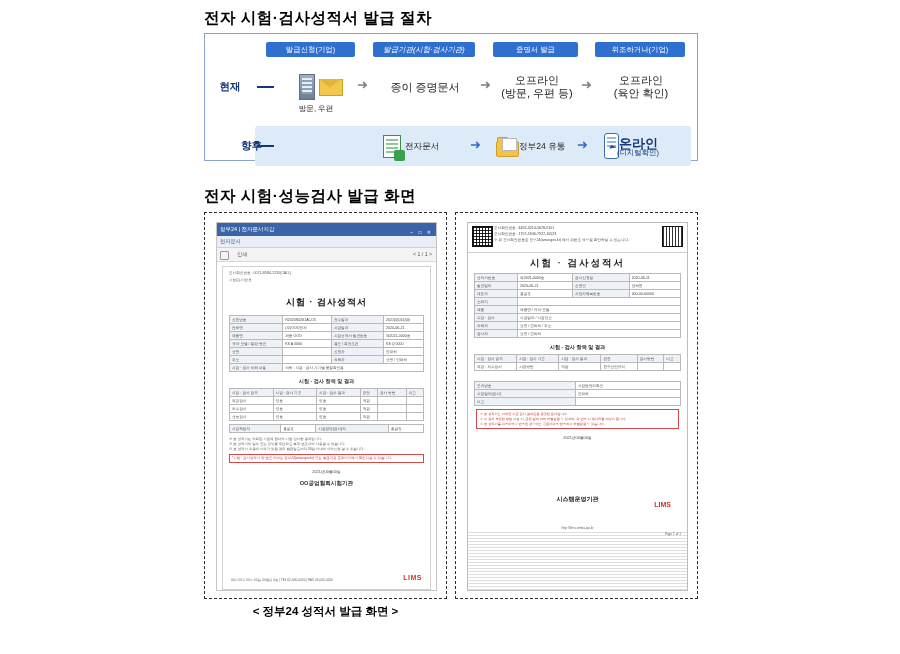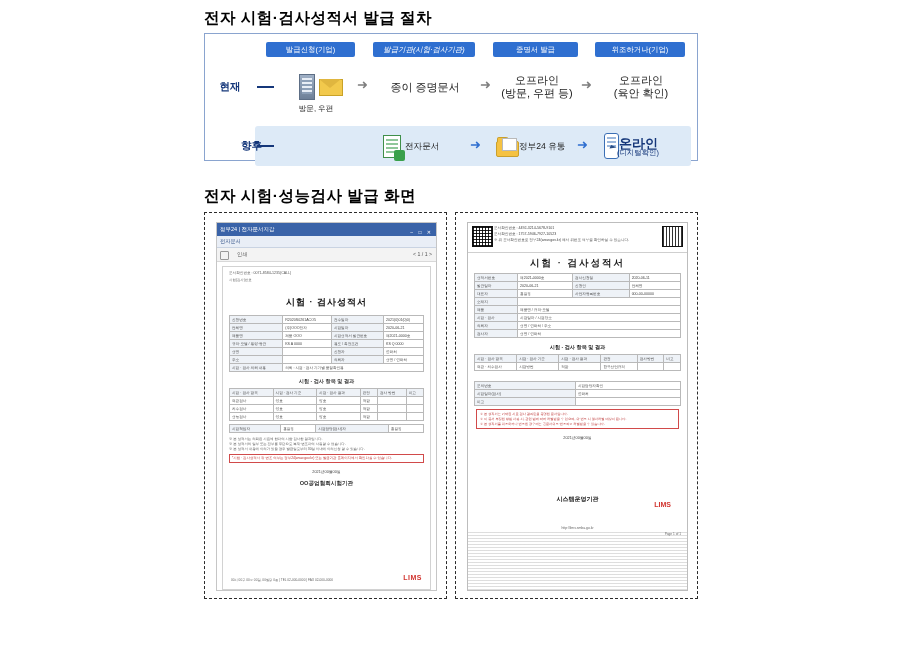--- a/index.html
+++ b/index.html
@@ -653,20 +653,21 @@
           <div class="note-hl" style="margin-top:2px;">*시험 · 검사성적서 위·변조 여부는 정부24(www.gov.kr) 또는 발급기관 홈페이지에서 확인하실 수 있습니다.</div>
         </div>
 
         <div class="date-line">2021년00월00일</div>
         <div class="sign-line">OO공업협회시험기관</div>
         <div class="lims">LIMS</div>
         <div class="footer-tiny">00시 00구 00로 00길, 00빌딩 0층 | TEL 02-000-0000 | FAX 02-000-0000</div>
       </div>
     </div>
   </div>
+  <div class="screen-caption" id="cap-left">&lt; 정부24 성적서 발급 화면 &gt;</div>
 
   <div class="screen-frame" id="frame-right">
     <div id="printed">
       <div class="stamp-head">
         <span class="qr"></span>
         <span class="qr-right"></span>
         <div>문서확인번호 : 4492-3214-5678-9101</div>
         <div>문서확인번호 : 1757-5946-7927-10523</div>
         <div>※ 위 문서확인번호로 정부24(www.gov.kr) 에서 위변조 여부를 확인하실 수 있습니다.</div>
       </div>

